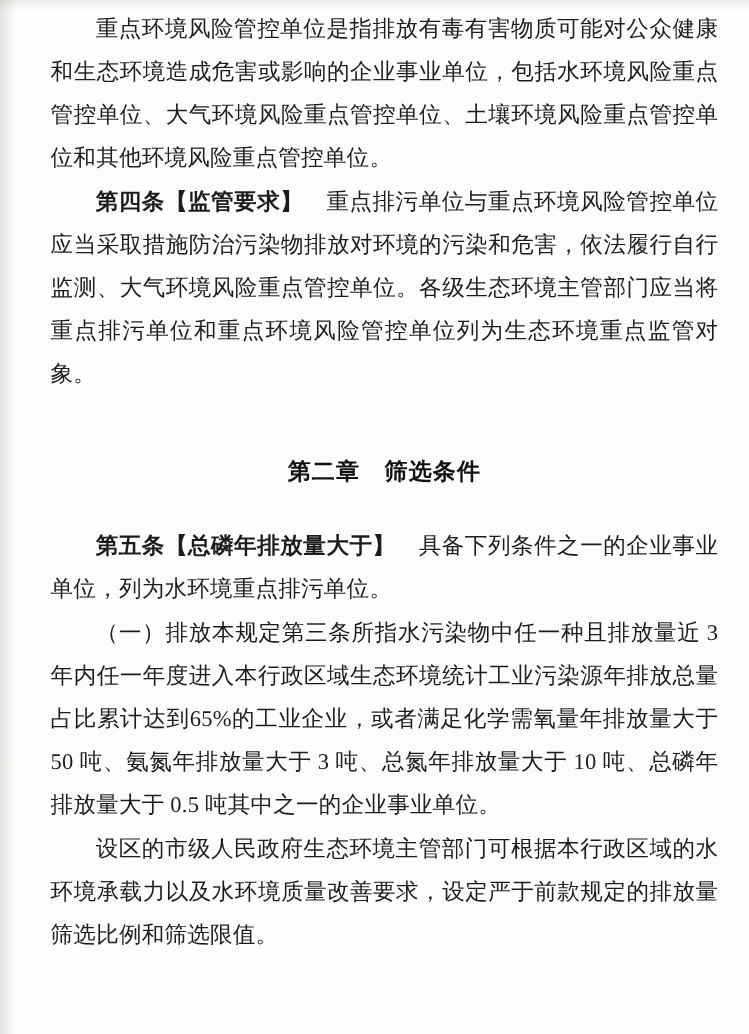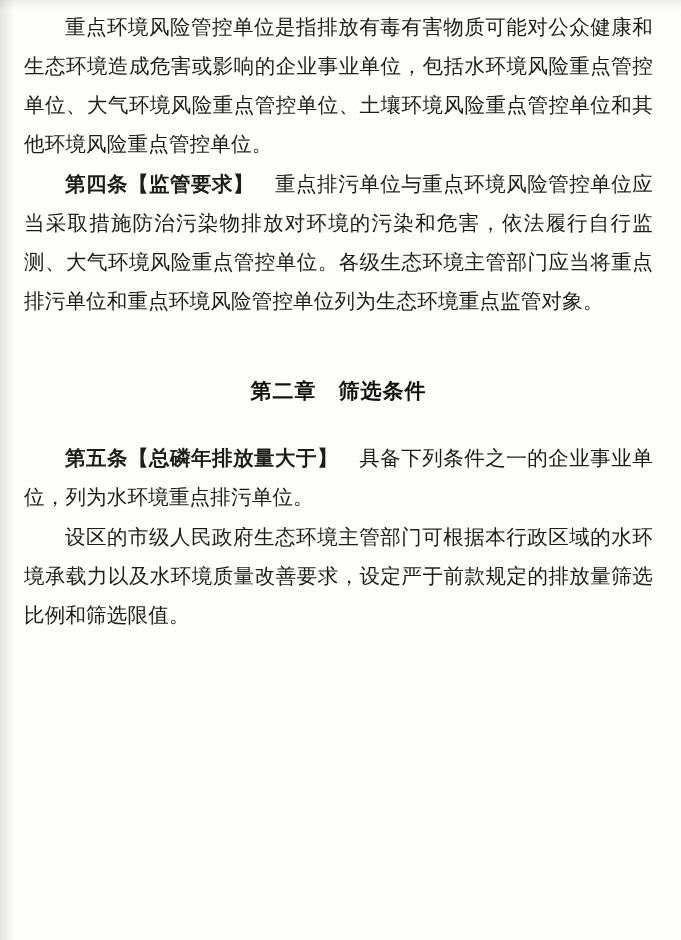--- a/index.html
+++ b/index.html
@@ -17,21 +17,21 @@
     background: #fdfdfb;
     overflow: hidden;
     box-sizing: border-box;
   }
   .page-inner {
     position: absolute;
     left: 0;
     top: 0;
     width: 681px;
     height: 940px;
-    padding: 8px 28px 0 24px;
+    padding: 8px 28px 0 46px;
     box-sizing: border-box;
   }
   
   .edge-shade {
     position: absolute;
     left: 0;
     top: 0;
     width: 14px;
     height: 940px;
     background: linear-gradient(to right, rgba(120,120,110,0.20), rgba(255,255,255,0));
@@ -61,21 +61,21 @@
     font-weight: bold;
   }
   h2.chapter-heading {
     margin: 0;
     font-size: 21px;
     line-height: 39px;
     font-weight: bold;
     text-align: center;
     color: #111;
     letter-spacing: 1px;
-    font-family: Liberation Serif, serif;
+    font-family: Liberation Mono, monospace;
   }
   .gap-before-chapter {
     height: 50px;
   }
   .gap-after-chapter {
     height: 28px;
   }
 </style>
 </head>
 <body>
@@ -98,19 +98,22 @@
     <div class="gap-before-chapter"></div>
 
     <h2 class="chapter-heading">第二章　筛选条件</h2>
 
     <div class="gap-after-chapter"></div>
 
     <p class="body-para">
       <span class="bold-run">第五条【总磷年排放量大于】</span><span>　具备下列条件之一的企业事业单位，列为水环境重点排污单位。</span>
     </p>
 
+    <p class="body-para">
+      <span>（一）排放本规定第三条所指水污染物中任一种且排放量近 3 年内任一年度进入本行政区域生态环境统计工业污染源年排放总量占比累计达到65%的工业企业，或者满足化学需氧量年排放量大于 50 吨、氨氮年排放量大于 3 吨、总氮年排放量大于 10 吨、总磷年排放量大于 0.5 吨其中之一的企业事业单位。</span>
+    </p>
 
     <p class="body-para">
       <span>设区的市级人民政府生态环境主管部门可根据本行政区域的水环境承载力以及水环境质量改善要求，设定严于前款规定的排放量筛选比例和筛选限值。</span>
     </p>
 
   </div>
 </div>
 
 </body></html>

